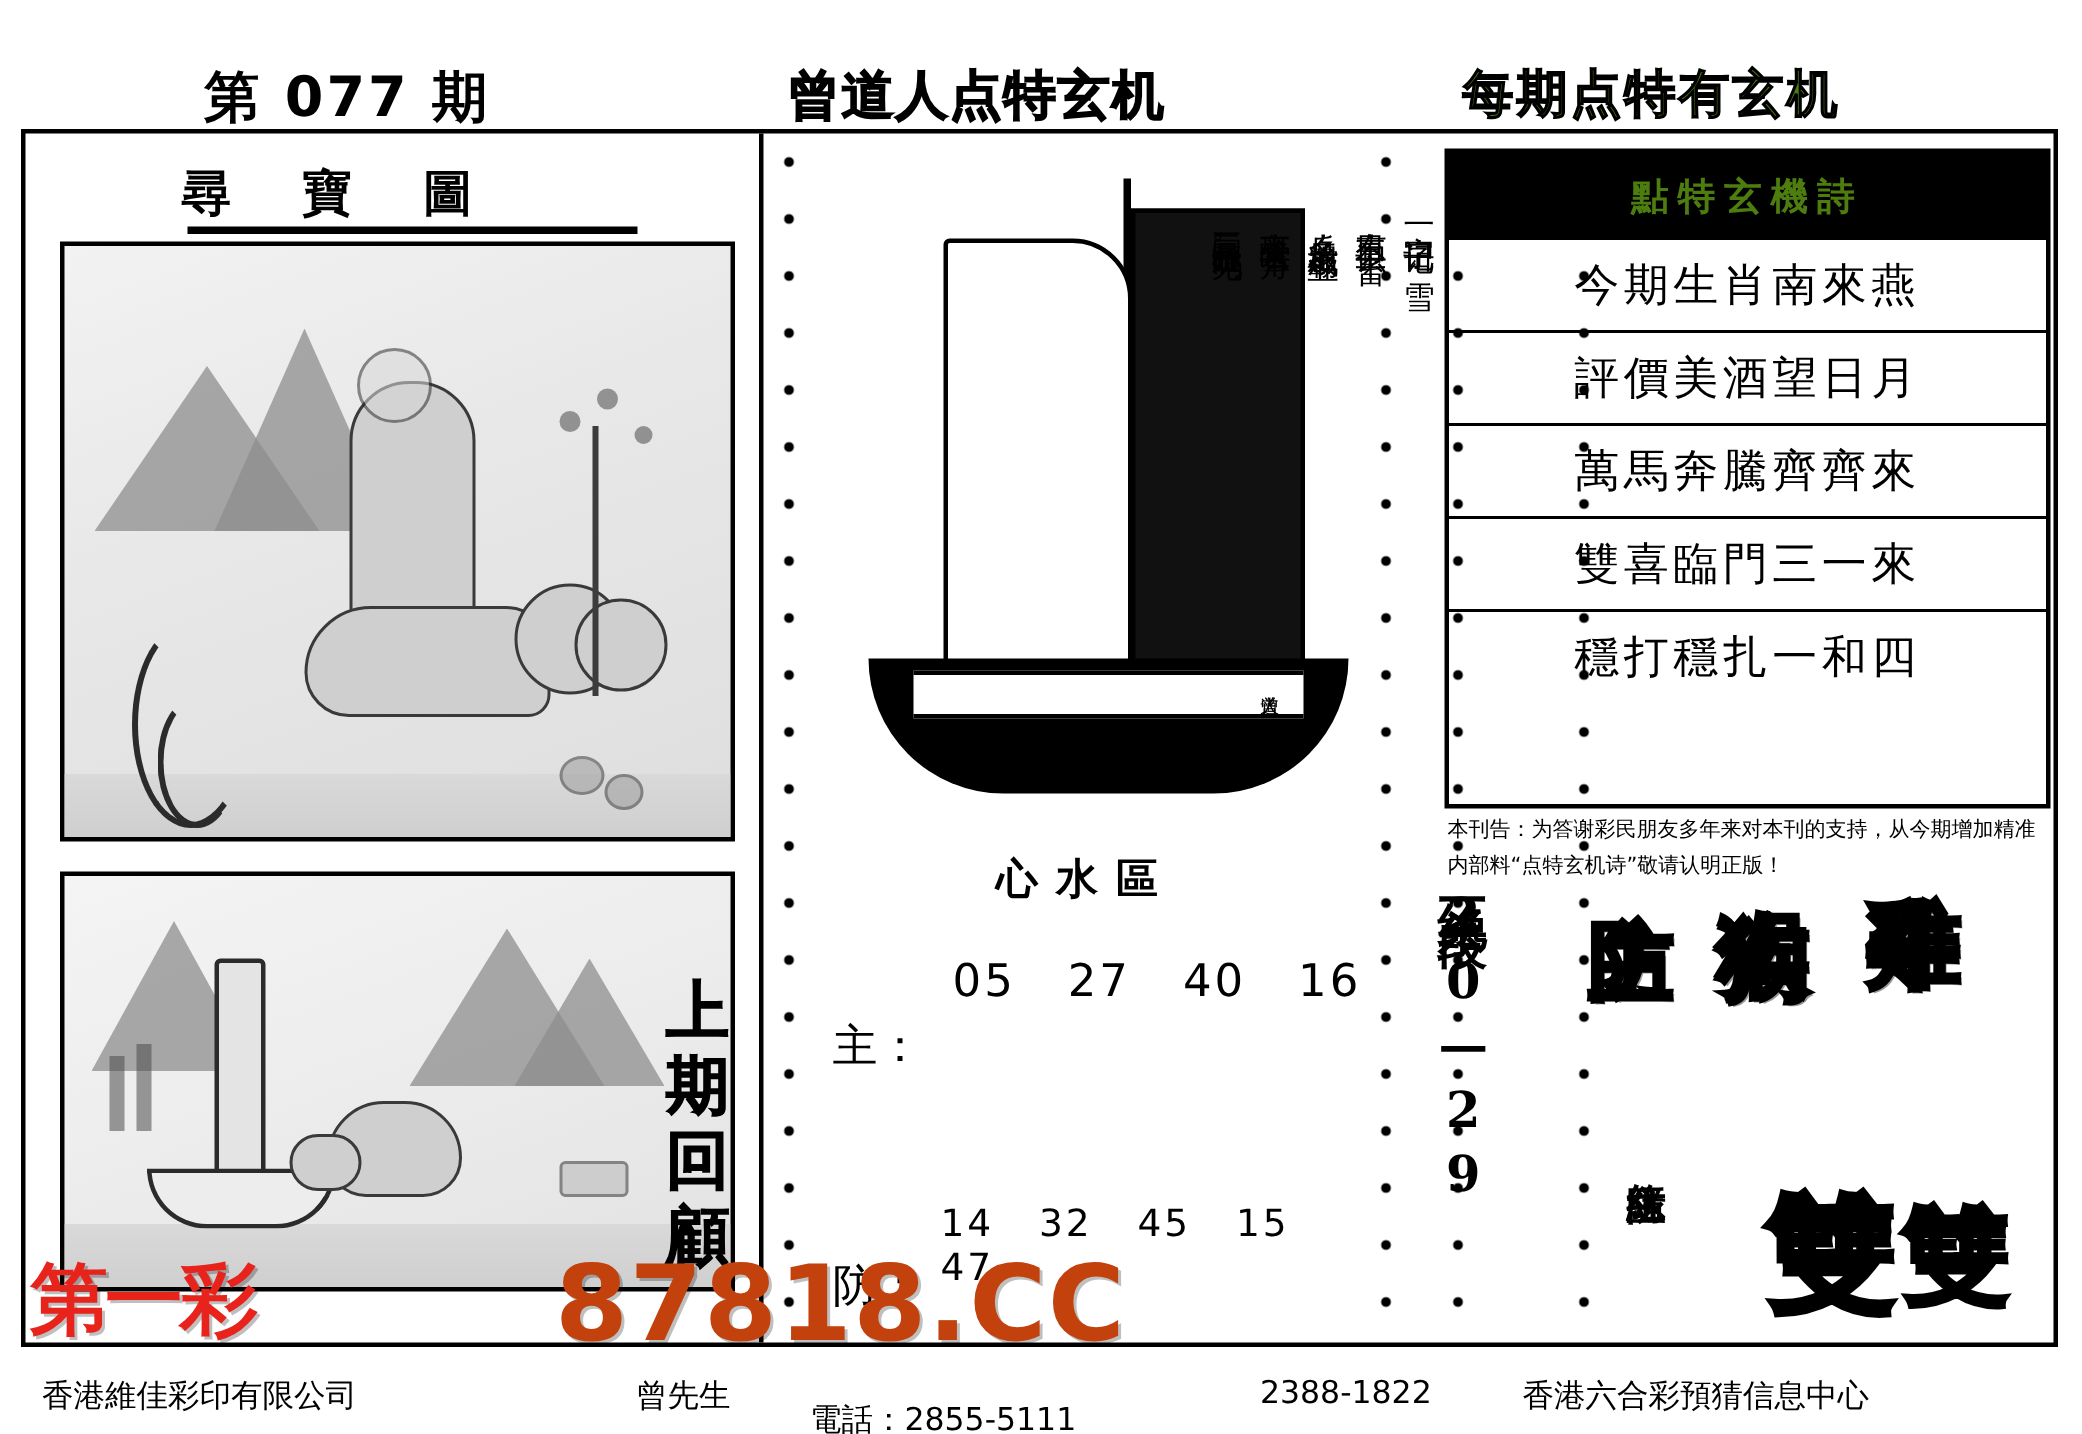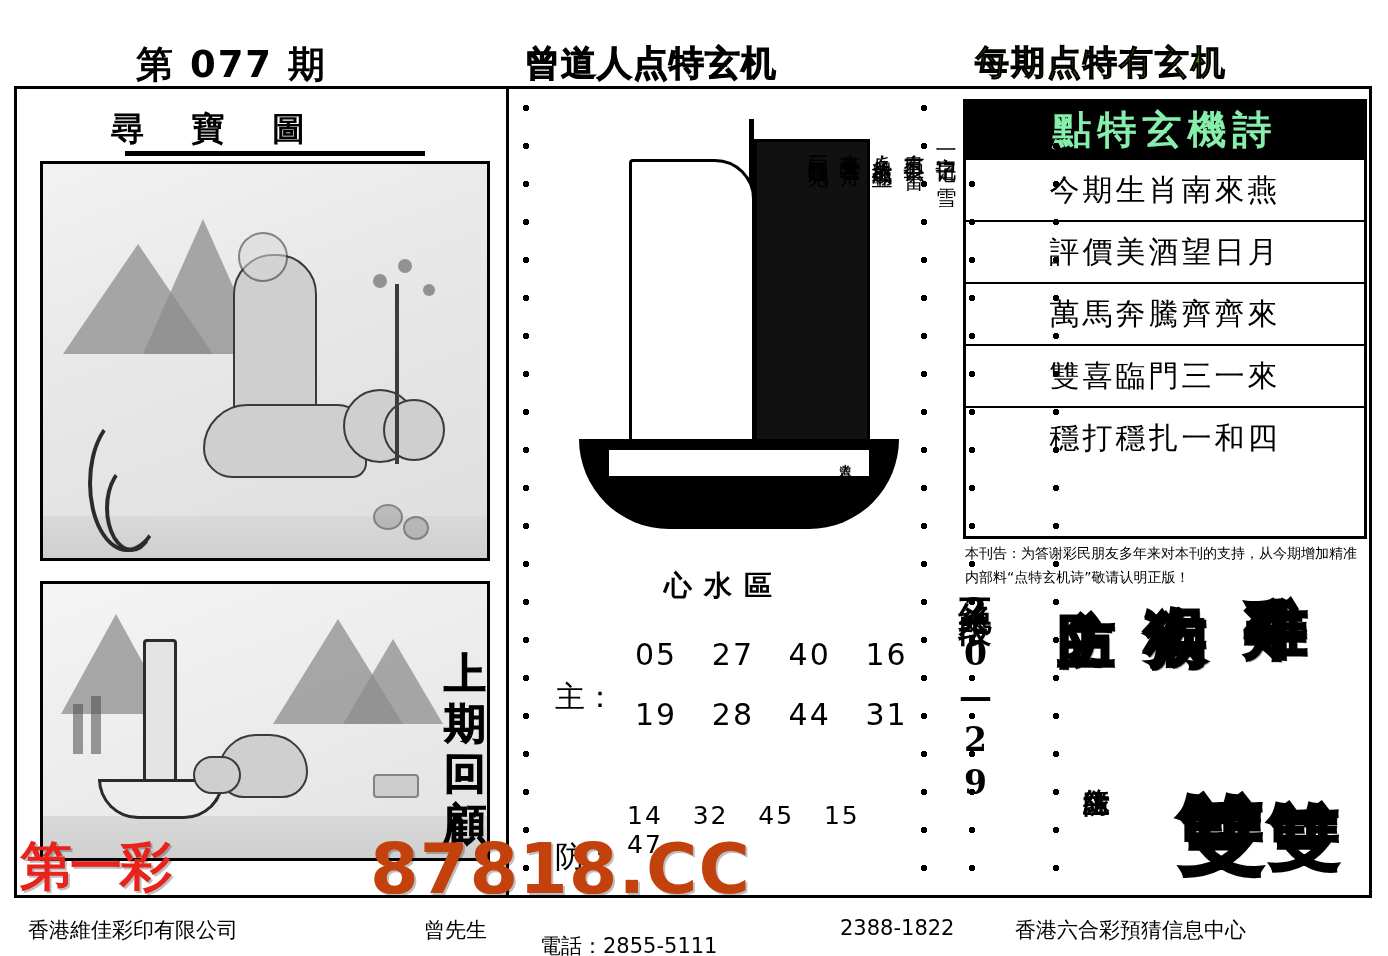--- a/index.html
+++ b/index.html
@@ -18,21 +18,21 @@
   .hdr-mid{position:absolute;left:525px;top:22px;font-size:35px;font-weight:bold;letter-spacing:1px;color:#000;
     -webkit-text-stroke:1px #000;}
   .hdr-right{position:absolute;left:975px;top:22px;font-size:34px;font-weight:bold;letter-spacing:2px;color:#4d7c0f;
     -webkit-text-stroke:1px #000;}
 
   
   .frame{position:absolute;left:14px;top:86px;width:1358px;height:812px;border:3px solid #000;box-sizing:border-box;background:#fff;}
 
   
   .left-col{position:absolute;left:0;top:0;width:492px;height:806px;border-right:3px solid #000;box-sizing:border-box;}
-  .xunbao-title{position:absolute;left:94px;top:18px;font-size:33px;font-weight:bold;letter-spacing:18px;
+  .xunbao-title{position:absolute;left:104px;top:18px;font-size:33px;font-weight:bold;letter-spacing:18px;
     font-family:"DejaVu Serif","Liberation Serif",serif;color:#000;}
   .xunbao-underline{position:absolute;left:108px;top:62px;width:300px;height:5px;background:#000;}
   .pic1{position:absolute;left:23px;top:72px;width:450px;height:400px;border:3px solid #000;box-sizing:border-box;
     background:linear-gradient(160deg,#f2f2f2 0%,#e8e8e8 40%,#dedede 100%);overflow:hidden;}
   .pic2{position:absolute;left:23px;top:492px;width:450px;height:280px;border:3px solid #000;box-sizing:border-box;
     background:linear-gradient(160deg,#f4f4f4 0%,#ececec 50%,#e2e2e2 100%);overflow:hidden;}
 
   
   .mtn{position:absolute;background:#8d8d8d;clip-path:polygon(50% 0,100% 100%,0 100%);opacity:.75;}
   .ink{position:absolute;background:#6f6f6f;border-radius:50%;opacity:.55;}
@@ -69,22 +69,22 @@
   .xinshui{position:absolute;left:55px;top:478px;width:320px;text-align:center;font-size:28px;font-weight:bold;
     letter-spacing:12px;font-family:"DejaVu Serif","Liberation Serif",serif;color:#000;}
   .numrow{position:absolute;font-size:30px;letter-spacing:2px;color:#000000;font-family:"DejaVu Sans",sans-serif;}
   .numrow-sm{position:absolute;font-size:25px;letter-spacing:2px;color:#000;font-family:"DejaVu Sans",sans-serif;}
   .lbl-zhu{position:absolute;left:46px;top:588px;font-size:30px;color:#000;}
   .lbl-fang{position:absolute;left:46px;top:748px;font-size:30px;color:#000;}
 
   
   .right-col{position:absolute;left:938px;top:0;width:417px;height:806px;}
   .poem-box{position:absolute;left:8px;top:10px;width:404px;height:440px;border:3px solid #000;background:#fff;box-sizing:border-box;}
-  .poem-head{height:56px;background:#000;color:#86efac;display:flex;align-items:center;justify-content:center;
-    font-size:39px;font-weight:bold;letter-spacing:6px;font-family:"DejaVu Serif","Liberation Serif",serif;}
+  .poem-head{height:56px;background:#000;color:#4d7c0f;display:flex;align-items:center;justify-content:center;
+    font-size:25px;font-weight:bold;letter-spacing:6px;font-family:"DejaVu Serif","Liberation Serif",serif;}
   .poem-line{height:60px;border-top:2px solid #000;display:flex;align-items:center;justify-content:center;
     font-size:30px;letter-spacing:3px;font-family:"DejaVu Serif","Liberation Serif",serif;color:#000;}
   .poem-note{position:absolute;left:10px;top:452px;width:400px;font-size:14px;line-height:24px;color:#000;
     font-family:"DejaVu Sans",sans-serif;}
 
   .juesha{position:absolute;left:952px;top:575px;writing-mode:vertical-rl;text-orientation:upright;
     font-size:33px;letter-spacing:4px;font-weight:bold;color:#000;font-family:"DejaVu Serif","Liberation Serif",serif;}
   .outline-big{position:absolute;font-weight:bold;color:#fff;-webkit-text-stroke:3px #000;
     font-family:"DejaVu Serif","Liberation Serif",serif;text-shadow:2px 2px 0 #999;}
   .zhufang{left:1055px;top:565px;font-size:56px;line-height:66px;writing-mode:vertical-rl;text-orientation:upright;}
@@ -193,26 +193,20 @@
 
       <div class="xinshui">心水區</div>
 
       <div class="lbl-zhu">主：</div>
       <div class="numrow" style="left:126px;top:548px;">
         <span>05</span>&nbsp;&nbsp;
         <span>27</span>&nbsp;&nbsp;
         <span>40</span>&nbsp;&nbsp;
         <span>16</span>
       </div>
-      <div class="numrow" style="left:126px;top:608px;">
-        <span>19</span>&nbsp;&nbsp;
-        <span>28</span>&nbsp;&nbsp;
-        <span>44</span>&nbsp;&nbsp;
-        <span>31</span>
-      </div>
 
       <div class="lbl-fang">防：</div>
       <div class="numrow-sm" style="left:118px;top:712px;">
         <span>14</span>&nbsp;&nbsp;
         <span>32</span>&nbsp;&nbsp;
         <span>45</span>&nbsp;&nbsp;
         <span>15</span>&nbsp;&nbsp;
         <span>47</span>
       </div>
     </div>

